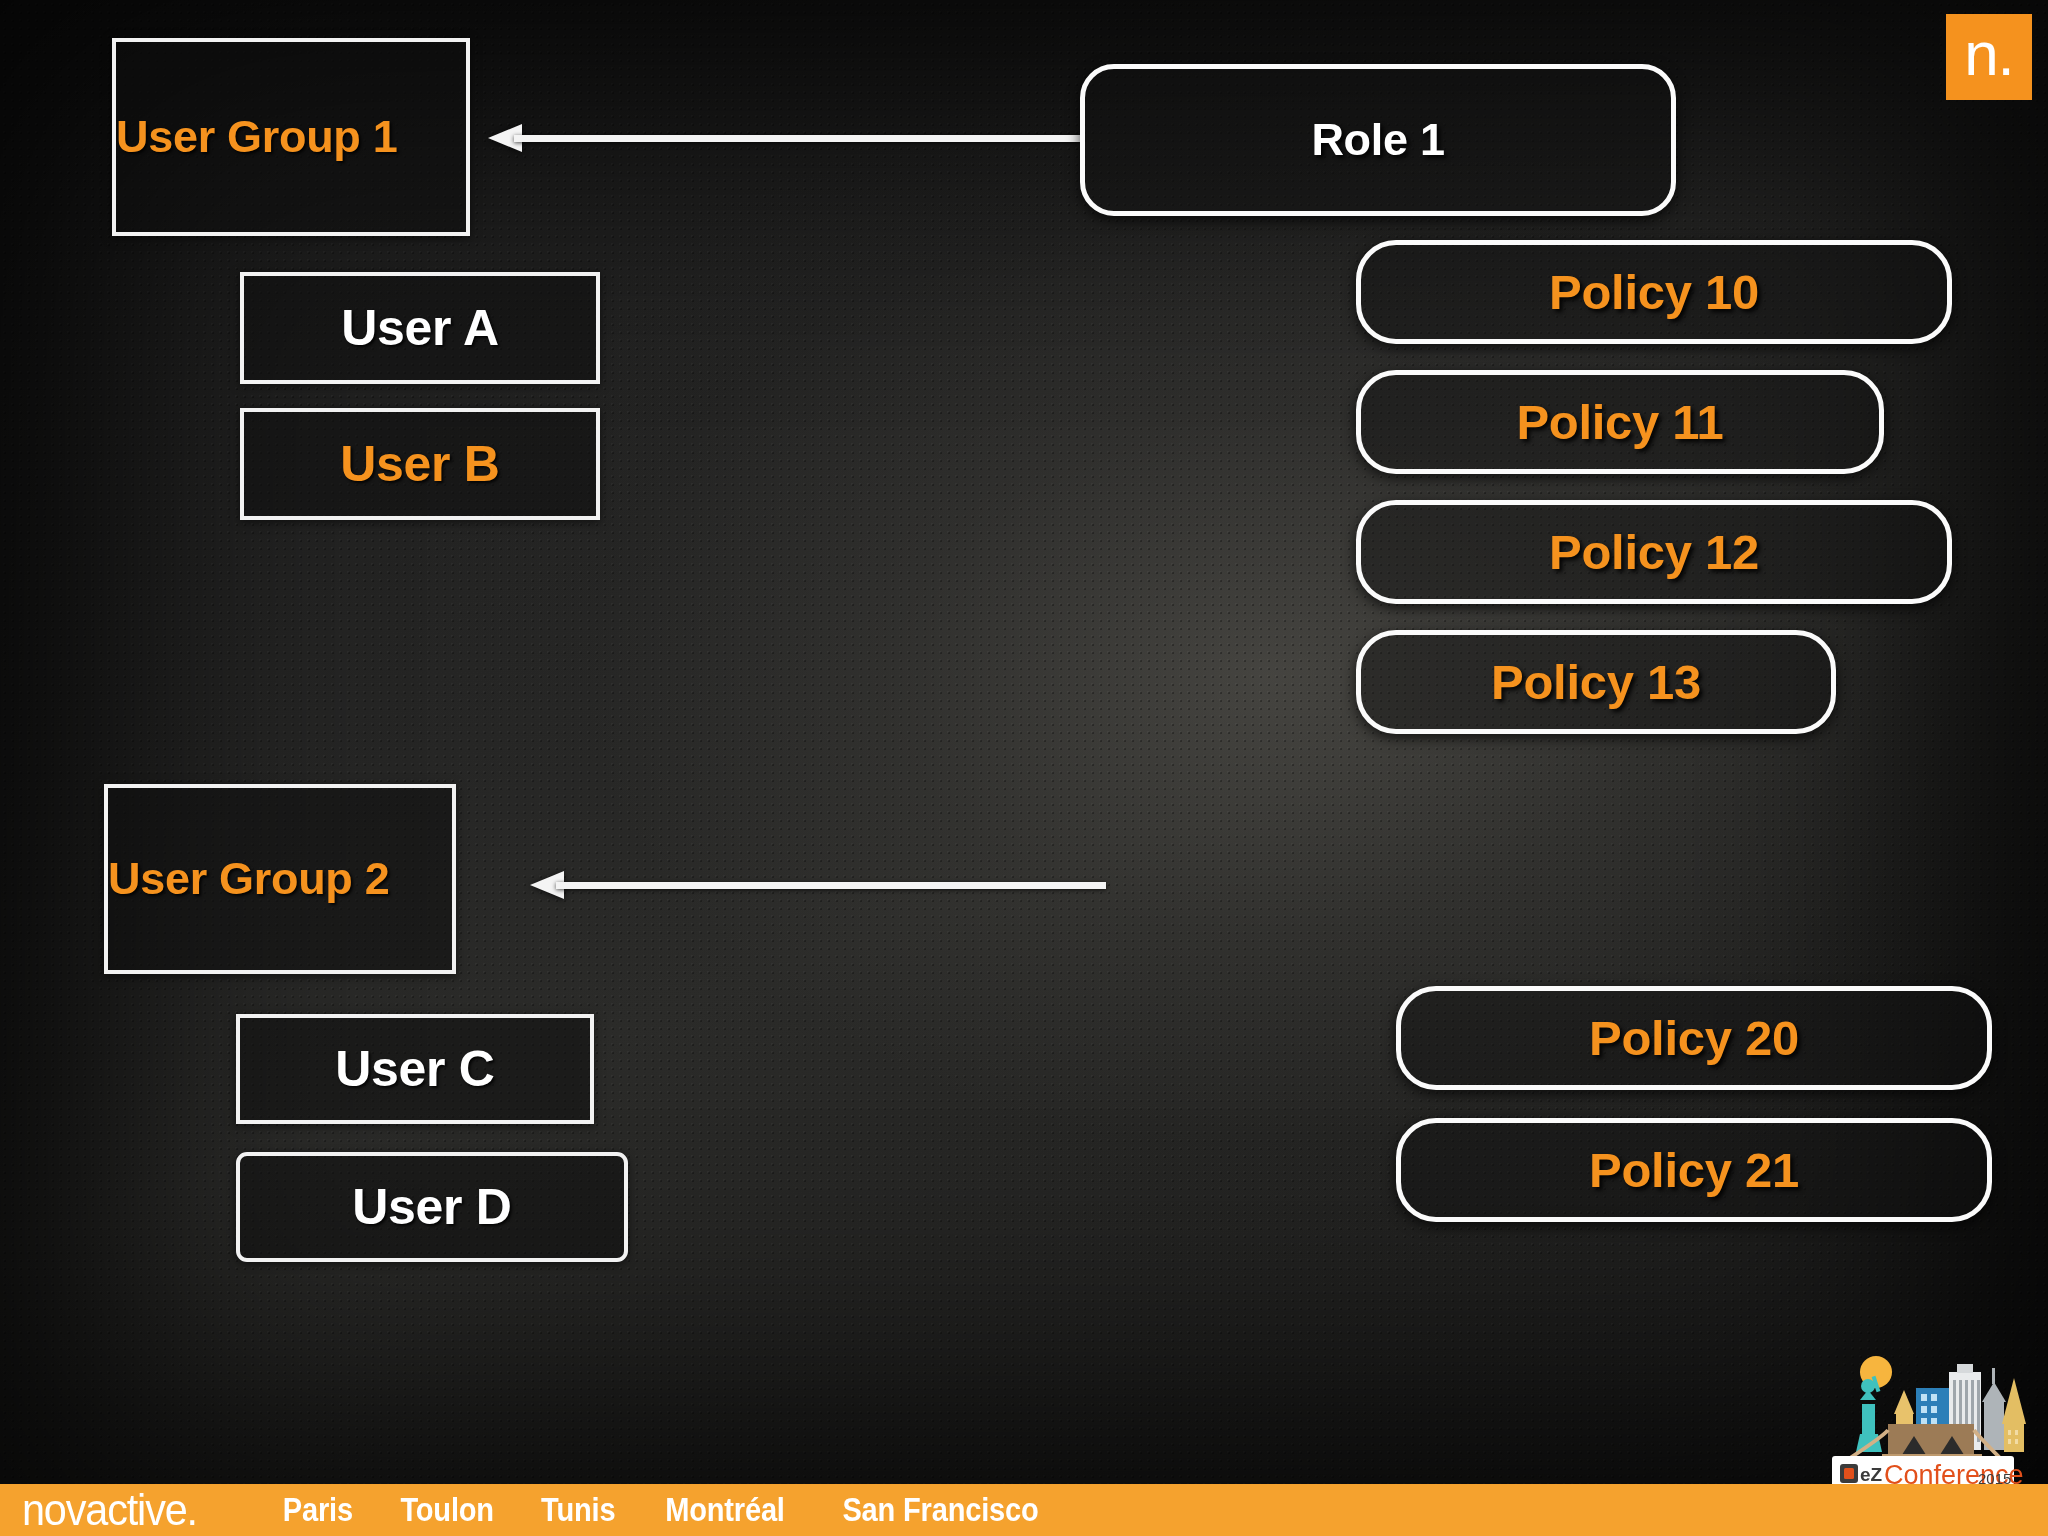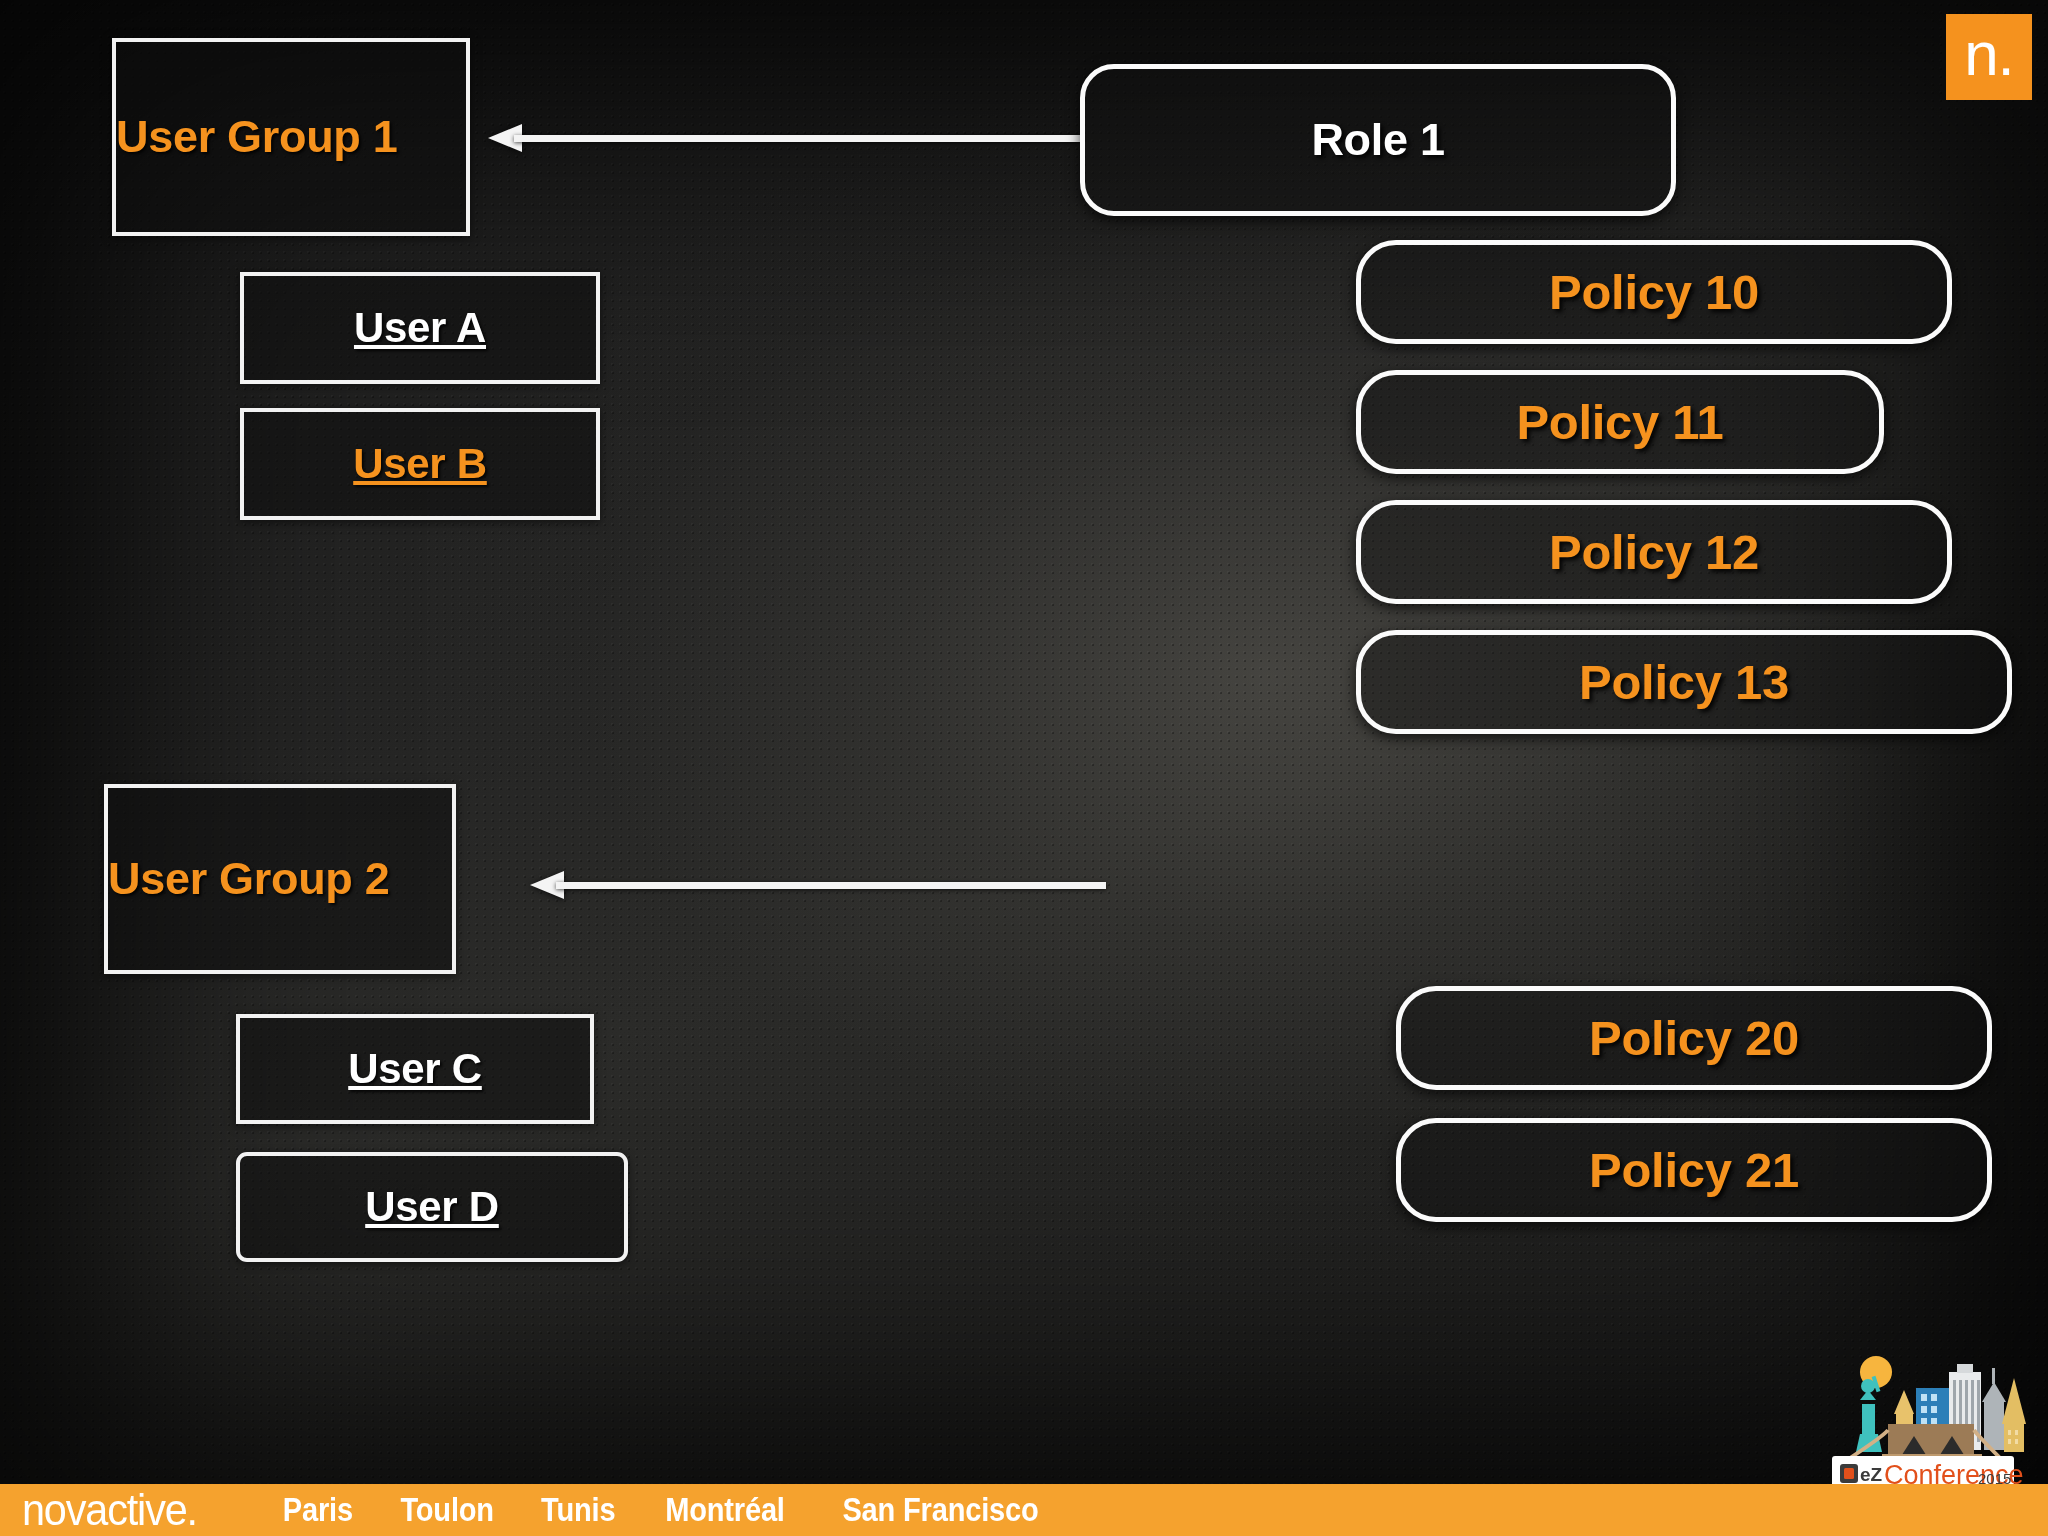--- a/index.html
+++ b/index.html
@@ -57,21 +57,21 @@
     font-weight: bold;
     letter-spacing: -0.3px;
     text-shadow: 2px 2px 3px rgba(0,0,0,0.85);
     white-space: nowrap;
   }
 
   .group-box { }
   .group-box .label { font-size: 45px; color: #F5921E; }
 
   .user-box { justify-content: center; }
-  .user-box .label { font-size: 42px; text-decoration: underline; }
+  .user-box .label { font-size: 50px; }
   .label.white { color: #ffffff; }
   .label.orange { color: #F5921E; }
 
   
   .rnd-box {
     position: absolute;
     box-sizing: border-box;
     border: 5px solid #fbfbfb;
     border-radius: 34px;
     background: rgba(16,16,16,0.42);
@@ -229,21 +229,21 @@
   </div>
 
   <div class="rnd-box policy-box" style="left:1356px; top:370px; width:528px; height:104px;">
     <span class="label">Policy 11</span>
   </div>
 
   <div class="rnd-box policy-box" style="left:1356px; top:500px; width:596px; height:104px;">
     <span class="label">Policy 12</span>
   </div>
 
-  <div class="rnd-box policy-box" style="left:1356px; top:630px; width:656px; height:104px;">
+  <div class="rnd-box policy-box" style="left:1356px; top:630px; width:480px; height:104px;">
     <span class="label">Policy 13</span>
   </div>
 
 
   <div class="rnd-box policy-box" style="left:1396px; top:986px; width:596px; height:104px;">
     <span class="label">Policy 20</span>
   </div>
 
   <div class="rnd-box policy-box" style="left:1396px; top:1118px; width:596px; height:104px;">
     <span class="label">Policy 21</span>

